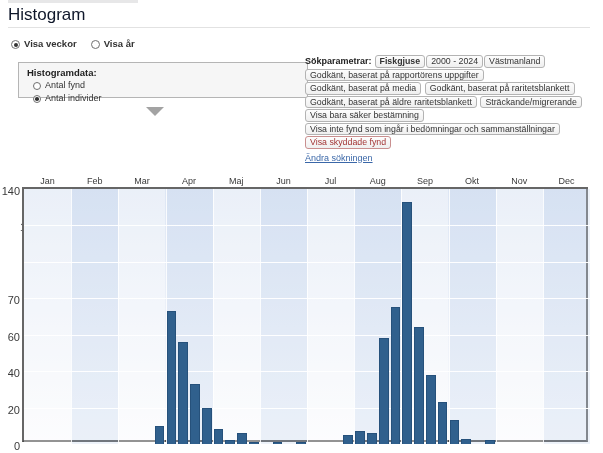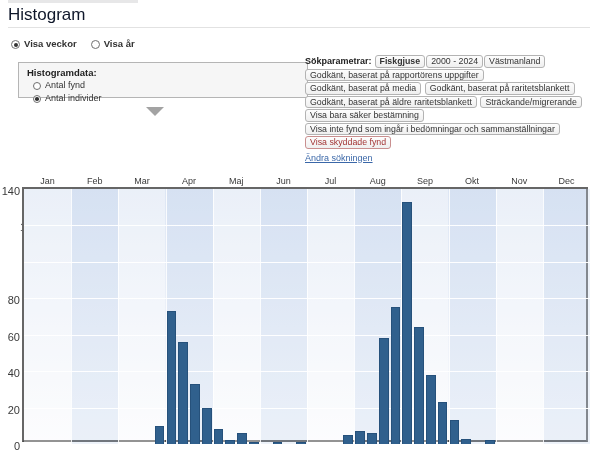--- a/index.html
+++ b/index.html
@@ -114,21 +114,21 @@
       <span class="month-label" style="left: 424.917px;">Sep</span>
       <span class="month-label" style="left: 472.083px;">Okt</span>
       <span class="month-label" style="left: 519.25px;">Nov</span>
       <span class="month-label" style="left: 566.417px;">Dec</span>
     </div>
   <div id="yticks">
       <span class="ytick" style="left: 0px; top: 440px;">0</span>
       <span class="ytick" style="left: 0px; top: 403.571px;">20</span>
       <span class="ytick" style="left: 0px; top: 367.143px;">40</span>
       <span class="ytick" style="left: 0px; top: 330.714px;">60</span>
-      <span class="ytick" style="left: 0px; top: 294.286px;">80</span>
+      <span class="ytick" style="left: 0px; top: 294.286px;">70</span>
       <span class="ytick" style="left: 4px; top: 257.857px; margin-left: 25px;">100</span>
       <span class="ytick" style="left: 8px; top: 221.429px; padding-left: 12px;">120</span>
       <span class="ytick" style="left: 0px; top: 185px;">140</span>
     </div>
 
   <div class="plot">
     <div class="plot-inner" id="plot-inner">
         <div class="mcol even" style="left: 0px; width: 47.1667px;"></div>
         <div class="mcol odd" style="left: 47.1667px; width: 47.1667px;"></div>
         <div class="msep" style="left: 47.1667px;"></div>

